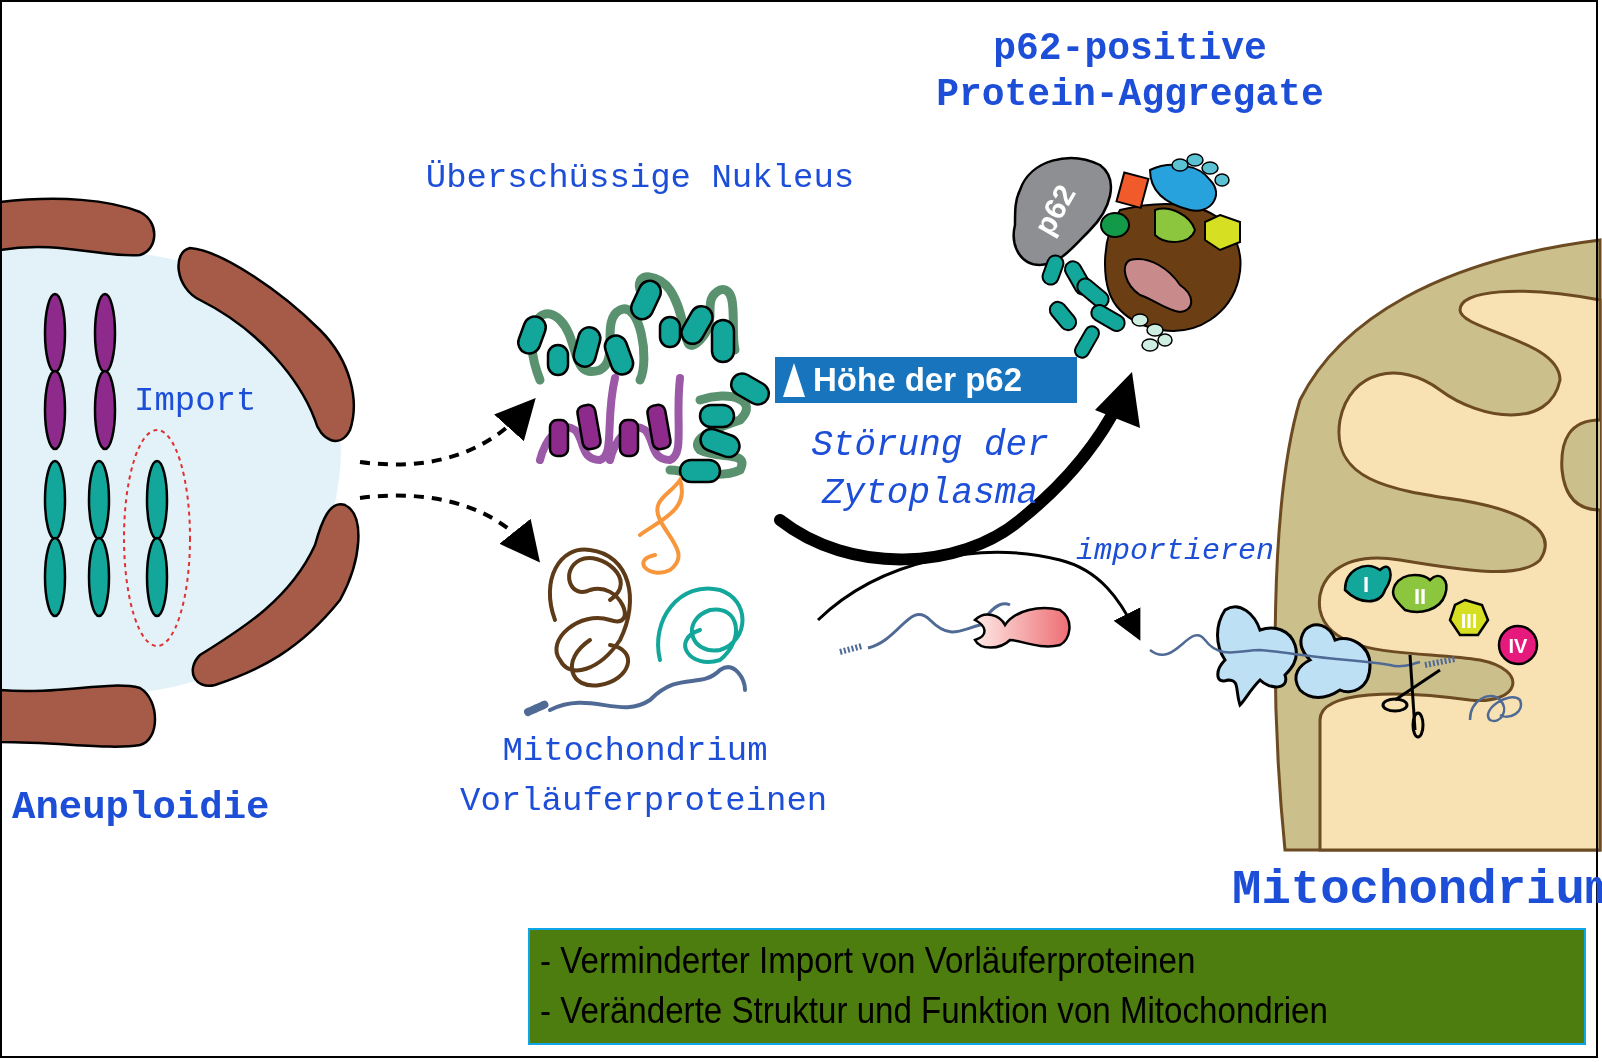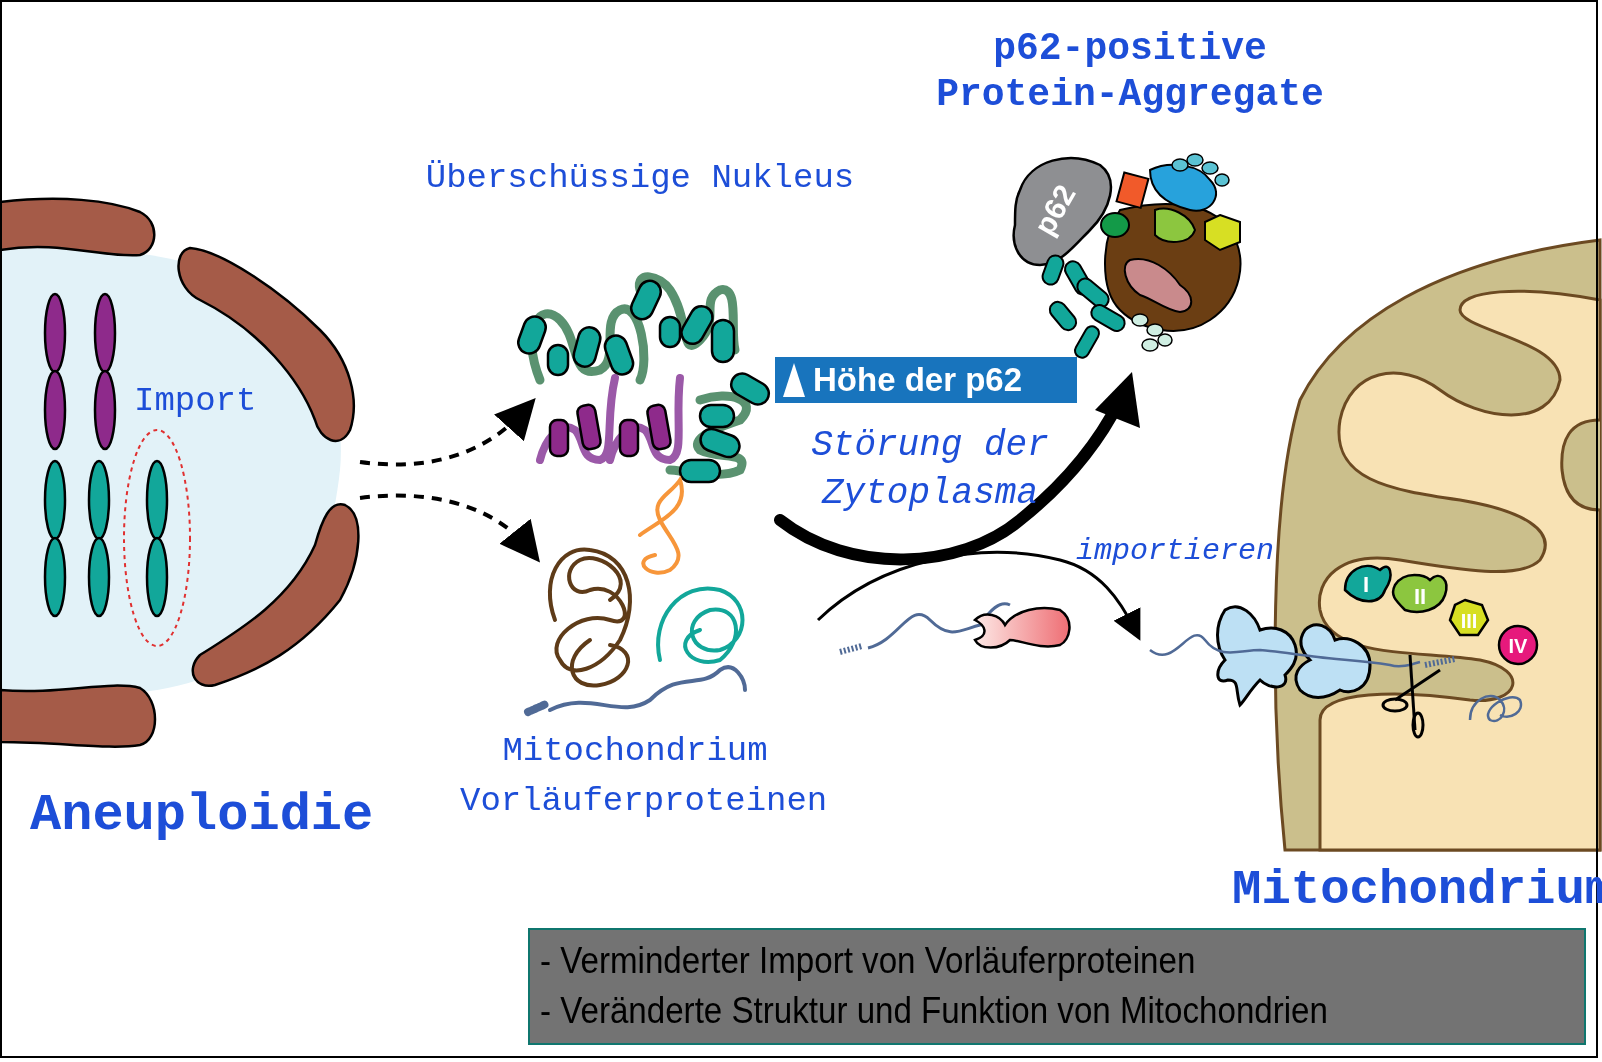--- a/index.html
+++ b/index.html
@@ -6,28 +6,28 @@
   body{width:1602px;height:1062px;position:relative;overflow:hidden;font-family:"Liberation Sans",sans-serif;}
   #frame{position:absolute;left:0;top:0;width:1598px;height:1058px;border:2px solid #000;box-sizing:border-box;}
   svg#art{position:absolute;left:0;top:0;}
   .lbl{position:absolute;color:#1d4ed8;white-space:nowrap;font-family:Liberation Mono, monospace;}
   .center{text-align:center;}
   .bold{font-weight:bold;}
   .ital{font-style:italic;}
   #title-aggregate{left:905px;top:26px;width:450px;font-size:38px;line-height:46px;}
   #label-excess{left:400px;top:152px;width:480px;font-size:34px;line-height:52px;}
   #label-nucleus{left:134px;top:382px;font-size:34px;}
-  #label-aneuploidy{left:12px;top:786px;font-size:52px;margin-left:18px;}
+  #label-aneuploidy{left:12px;top:786px;font-size:39px;}
   #label-mito-precursors{left:460px;top:726px;width:350px;font-size:34px;line-height:50px;}
   #label-mito{left:1232px;top:862px;font-size:49px;}
   #label-import{left:1076px;top:534px;font-size:30px;}
   #p62-badge{position:absolute;left:775px;top:357px;height:46px;background:#1874bd;color:#fff;font-weight:bold;font-size:33px;line-height:46px;padding:0 10px 0 38px;box-sizing:border-box;width:302px;}
   #p62-badge .tri{position:absolute;left:8px;top:6px;width:0;height:0;border-left:11px solid transparent;border-right:11px solid transparent;border-bottom:34px solid #fff;}
   #label-proteostasis{left:790px;top:422px;width:280px;font-size:36px;line-height:48px;}
-  #summary-box{position:absolute;left:528px;top:928px;width:1058px;height:117px;background:#737373;border:2px solid #0f766e;box-sizing:border-box;padding:6px 10px;font-size:36px;line-height:50px;}
+  #summary-box{position:absolute;left:528px;top:928px;width:1058px;height:117px;background:#4d7c0f;border:2px solid #0ea5e9;box-sizing:border-box;padding:6px 10px;font-size:36px;line-height:50px;}
   #summary-box div{white-space:nowrap;transform:scaleX(0.92);transform-origin:left;}
 </style>
 </head>
 <body>
 
 <svg id="art" width="1602" height="1062" viewBox="0 0 1602 1062">
   <defs>
     <marker id="arrowhead" markerWidth="10" markerHeight="10" refX="6" refY="5" orient="auto">
       <path d="M0,0 L10,5 L0,10 z" fill="#000"></path>
     </marker>

